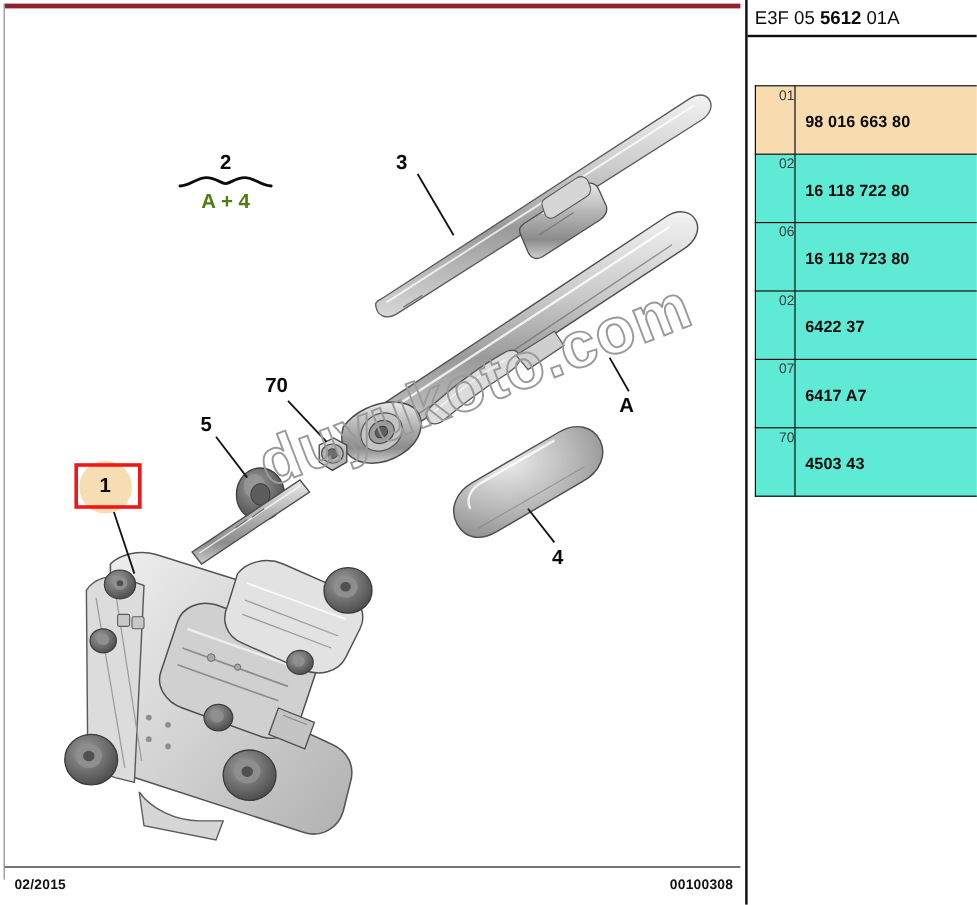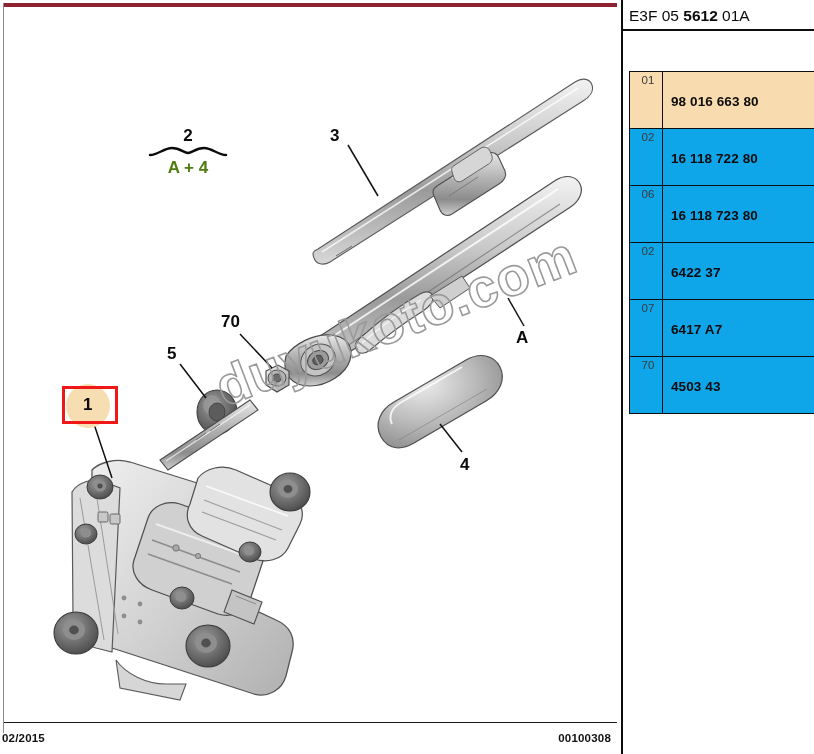--- a/index.html
+++ b/index.html
@@ -63,21 +63,21 @@
 
   .footer-text {
     position: absolute;
     top: 732px;
     font-size: 11.5px;
     font-weight: bold;
     color: #111111;
     letter-spacing: 0.2px;
     white-space: nowrap;
   }
-  #footer-date { left: 2px; }
+  #footer-date { left: 12px; }
   #footer-code { right: 10px; }
 
   
   .callout {
     position: absolute;
     font-size: 17px;
     font-weight: bold;
     color: #0b0b0b;
     white-space: nowrap;
     font-family: "Liberation Sans", sans-serif;
@@ -211,28 +211,28 @@
     top: 71px;
     width: 185px;
     border-collapse: collapse;
     table-layout: fixed;
   }
   #parts-table tr { height: 57px; }
   #parts-table td {
     border: 1px solid #0d0d0d;
     padding: 0;
     vertical-align: top;
-    background: #0ea5e9;
+    background: #5eead4;
   }
   #parts-table td.idx {
     width: 28px;
     font-size: 11.5px;
     color: #3a3a3a;
     padding: 2px 0 0 4px;
-    text-align: center;
+    text-align: right;
     font-family: "Liberation Sans", sans-serif;
   }
   #parts-table td.pn {
     width: 155px;
     font-size: 13.5px;
     font-weight: bold;
     color: #0b0b0b;
     padding: 22px 0 0 8px;
     letter-spacing: 0.1px;
     white-space: nowrap;

